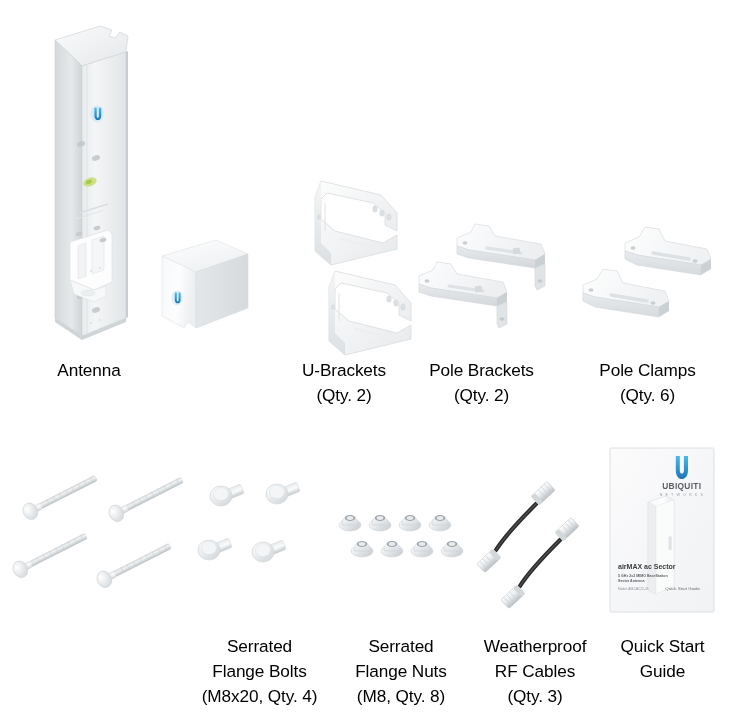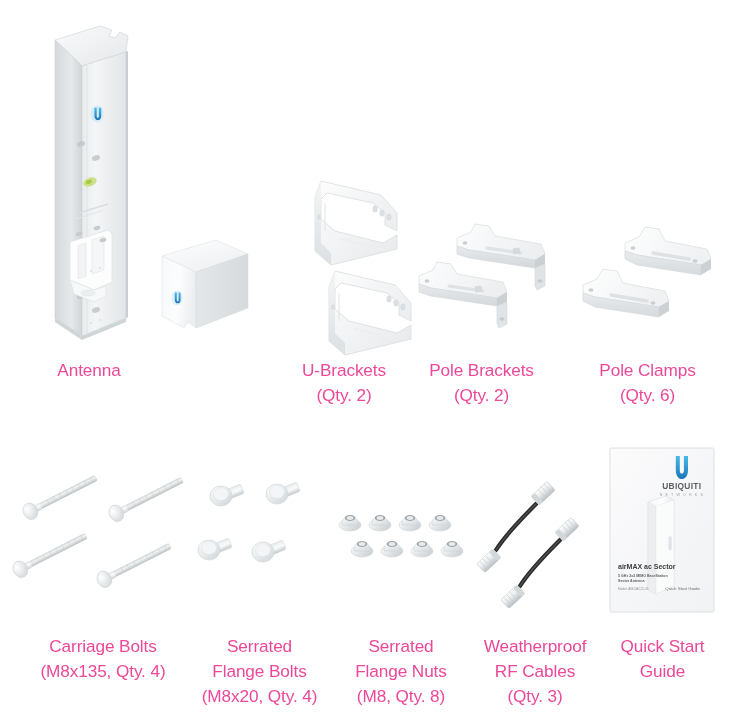--- a/index.html
+++ b/index.html
@@ -36,21 +36,21 @@
     position: relative;
     width: 100%;
     display: block;
   }
   .art svg { display: block; margin: 0 auto; overflow: visible; }
 
   .caption {
     font-size: 17.2px;
     line-height: 25px;
     letter-spacing: -0.1px;
-    color: #ec4899;
+    color: #000000;
     white-space: pre-line;
     font-weight: 400;
   }
 
   
   #cell-antenna        { left: 8px;   top: 18px;  width: 162px; }
   #cell-shroud         { left: 140px; top: 18px;  width: 128px; }
   #cell-ubrackets      { left: 264px; top: 18px;  width: 160px; }
   #cell-polebrackets   { left: 404px; top: 18px;  width: 155px; }
   #cell-poleclamps     { left: 570px; top: 18px;  width: 155px; }
@@ -392,22 +392,20 @@
               <path d="M40 -3.2 L40 3.2"></path>
             <path d="M47 -3.2 L47 3.2"></path>
               <path d="M54 -3.2 L54 3.2"></path>
               <path d="M61 -3.2 L61 3.2"></path>
             <path d="M68 -3.2 L68 3.2"></path>
               <path d="M75 -3.2 L75 3.2"></path>
           </g>
         </g>
       </svg>
     </div>
-    <div class="caption cap-row2">Carriage Bolts
-(M8x135, Qty. 4)</div>
   </div>
 
   <div class="item" id="cell-flangebolts">
     <div class="art" style="height:180px;display:flex;align-items:center;justify-content:center;">
       <svg width="130" height="120" viewBox="0 0 130 120" aria-hidden="true">
         <defs>
           <linearGradient id="fbFlange" x1="0" y1="0" x2="1" y2="1">
             <stop offset="0%" stop-color="#ffffff"></stop>
             <stop offset="100%" stop-color="#cfd4d8"></stop>
           </linearGradient>

